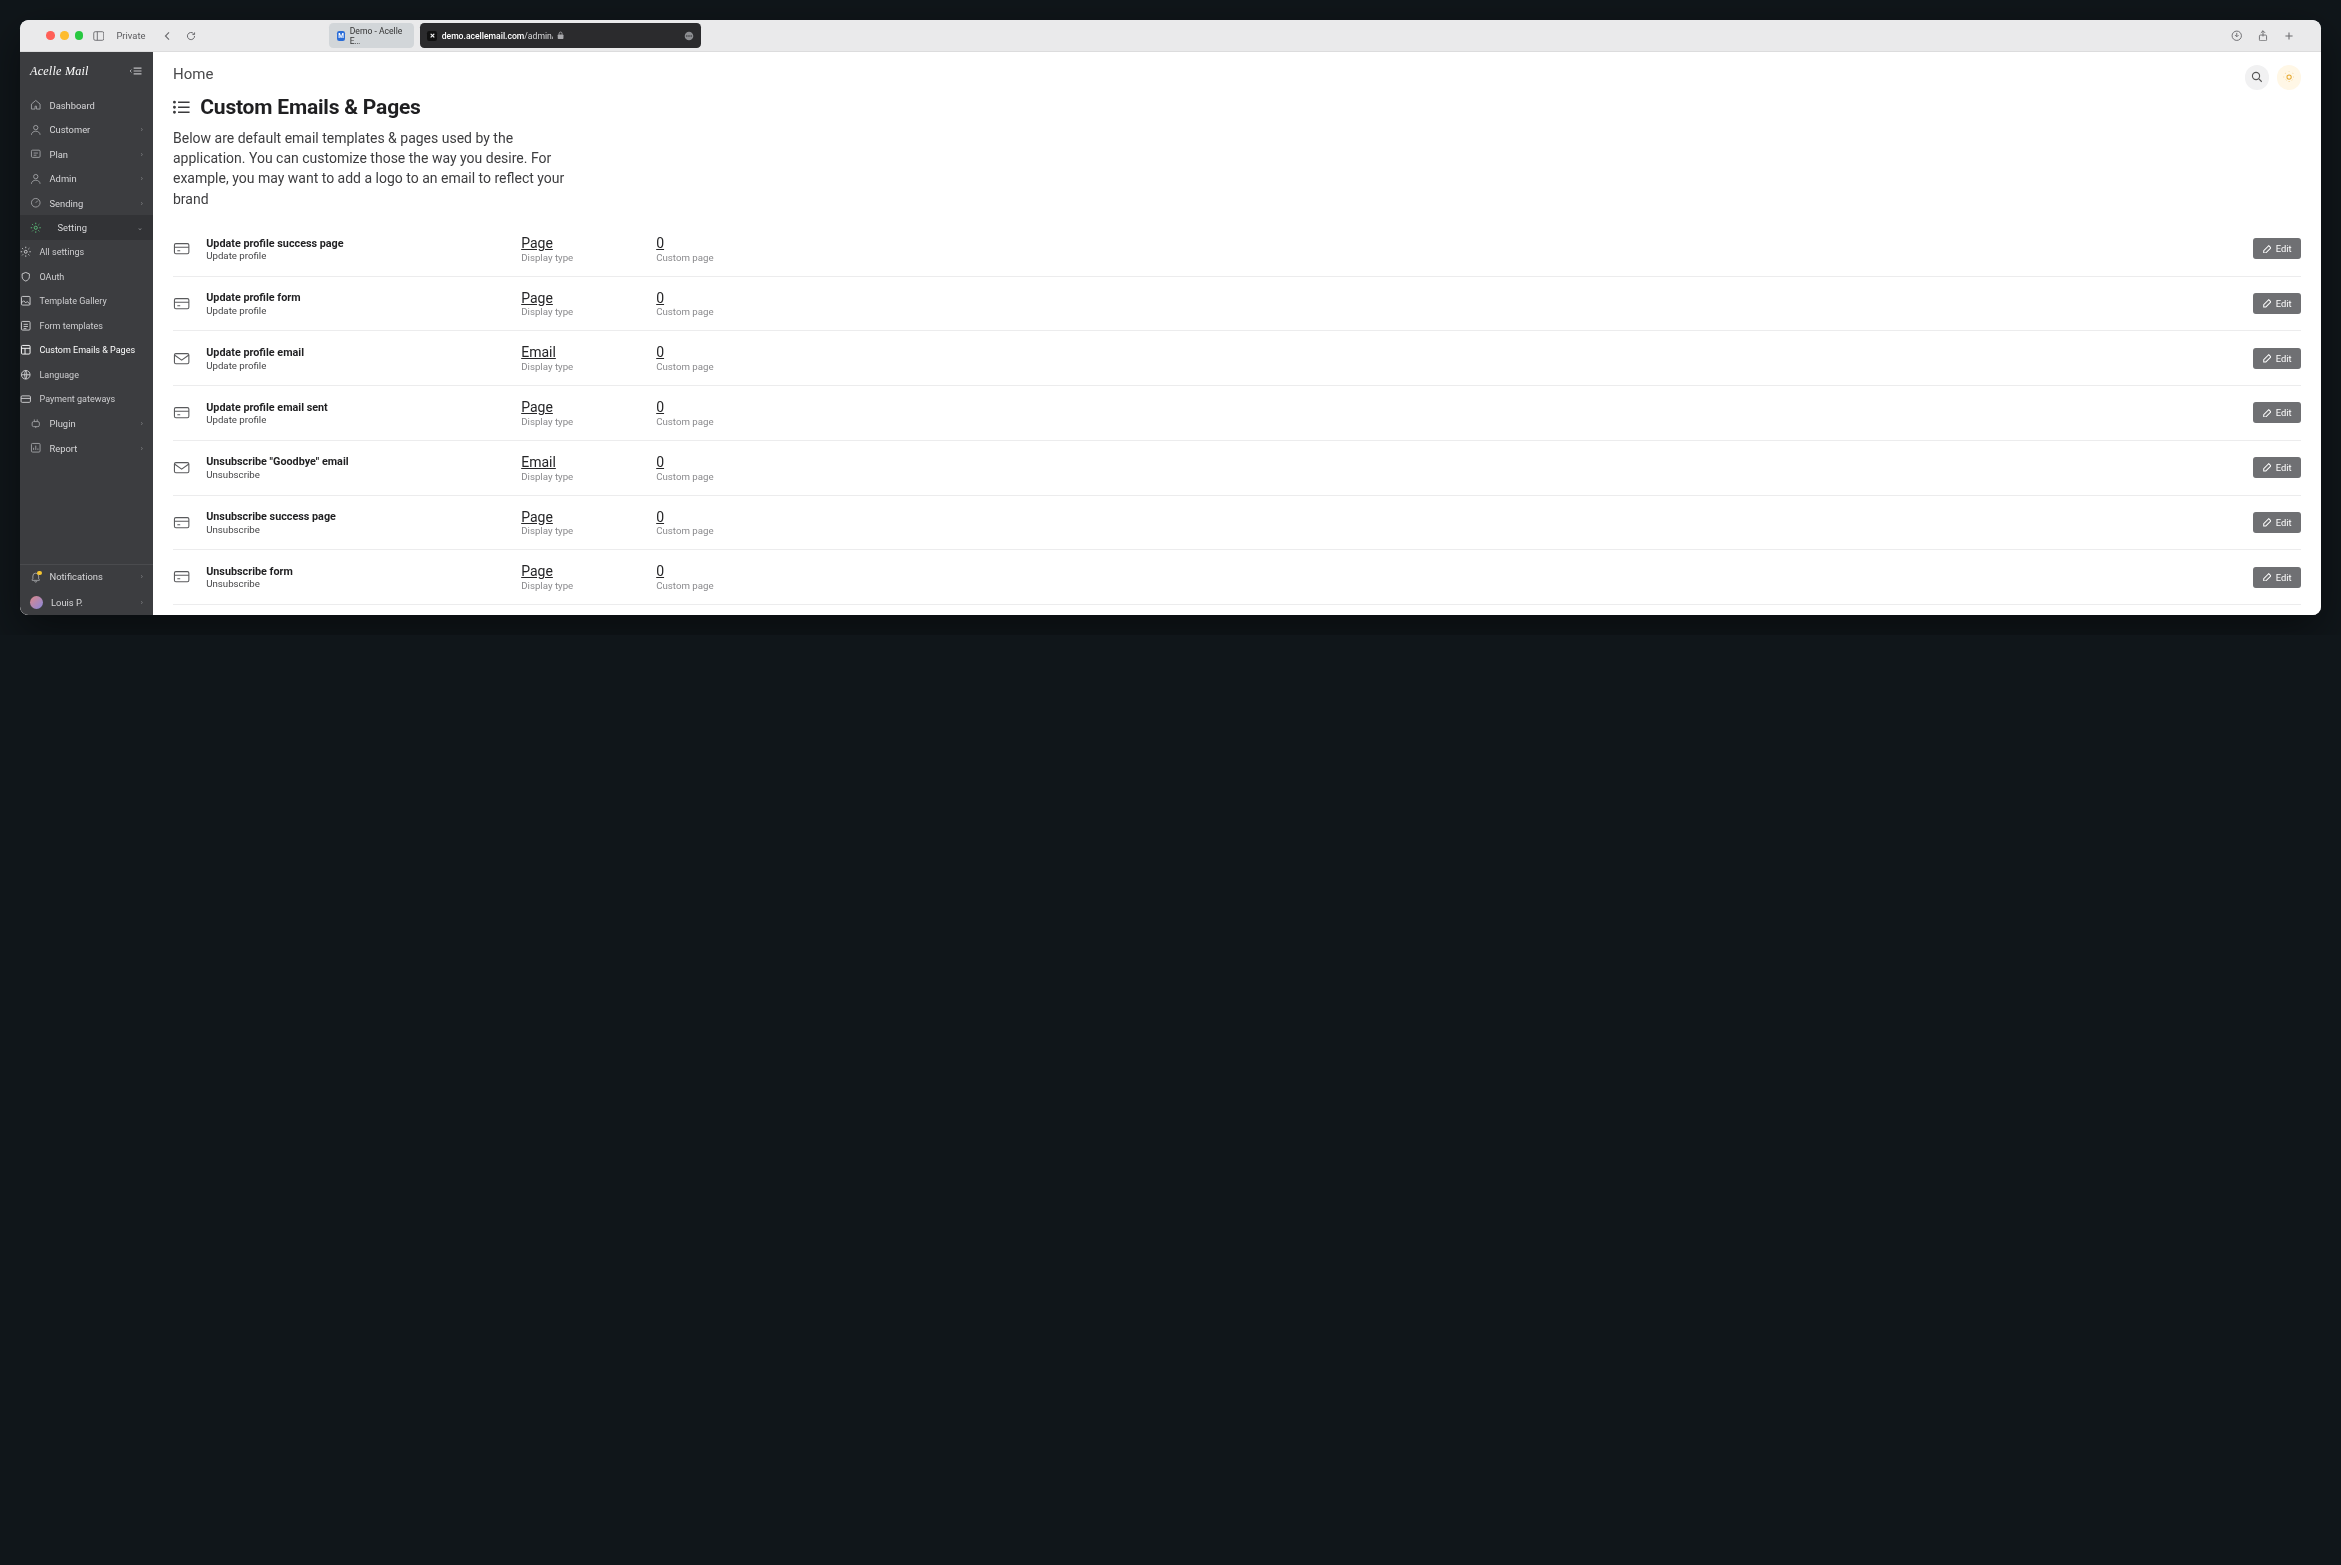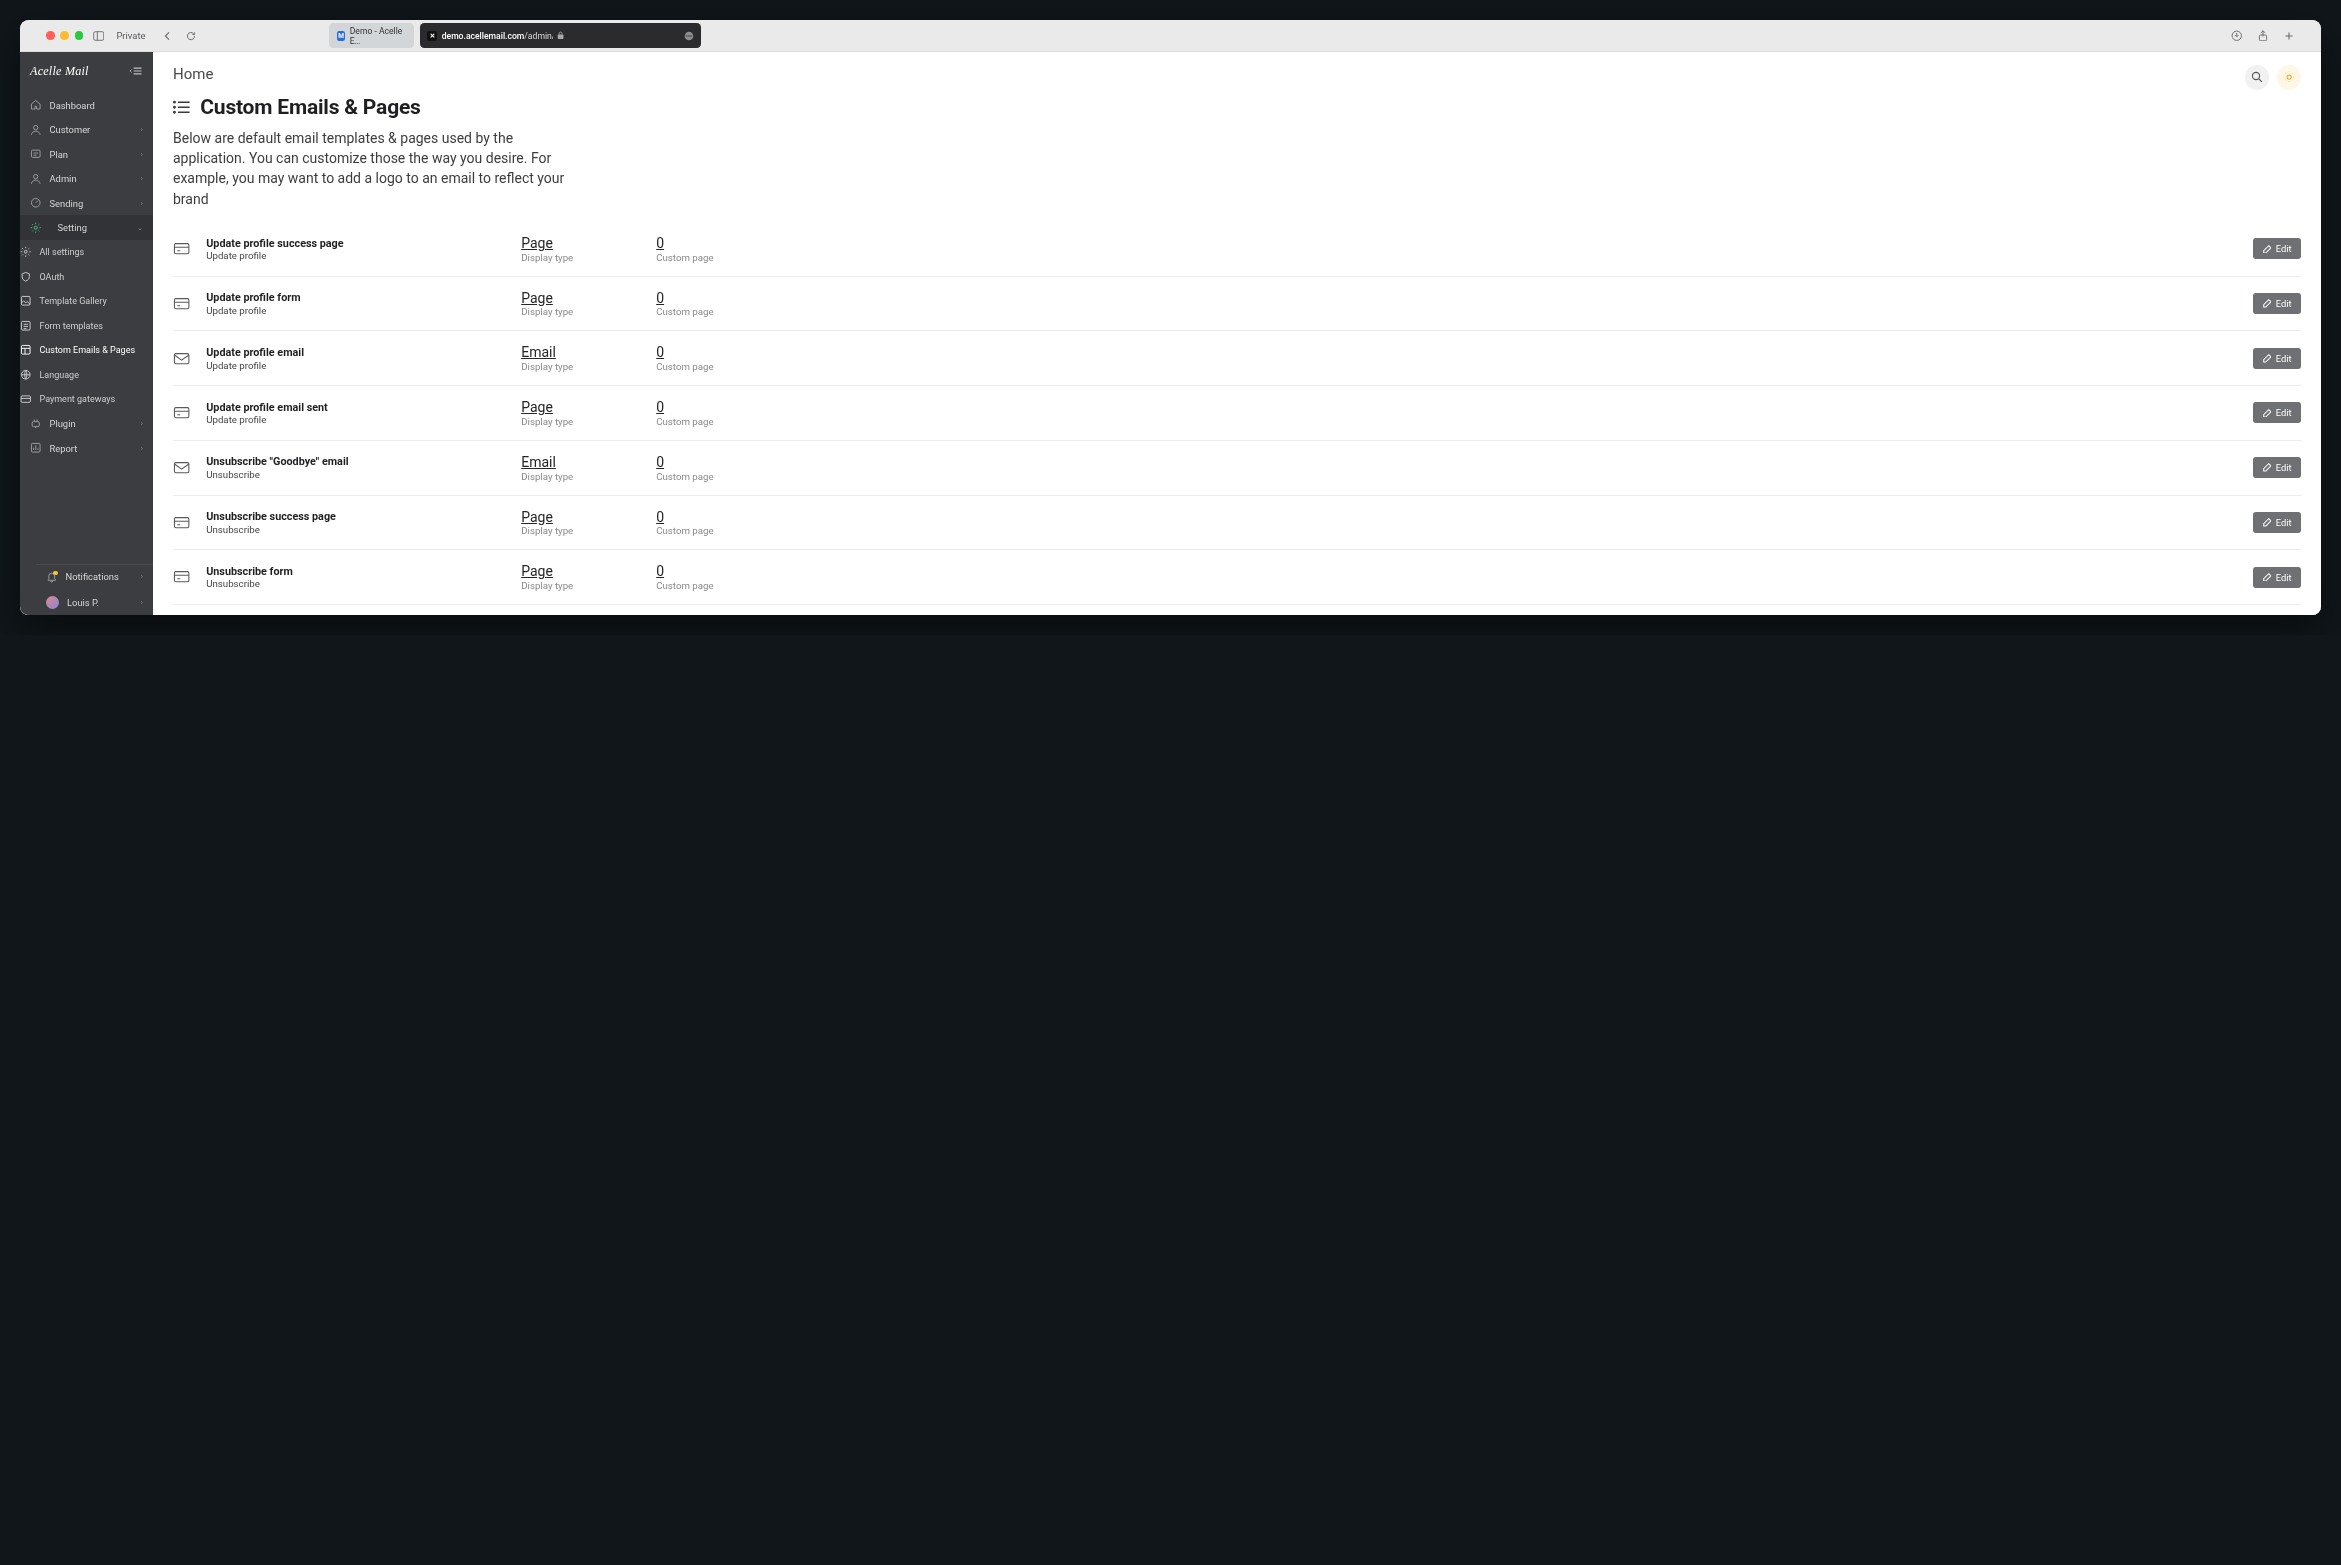--- a/index.html
+++ b/index.html
@@ -36,21 +36,21 @@
 .sb-collapse { color: #bfc0c2; cursor: pointer; }
 .sb-item { display: flex; align-items: center; gap: 8px; padding: 6.5px 10px; cursor: pointer; color: #d7d7d9; position: relative; }
 .sb-item.active { background: #323336; gap: 16px; }
 .sb-item.sub { padding-left: 0; font-size: 9px; color: #cfcfd1; }
 .sb-item.sub.selected { color: #fff; }
 .sb-ico { width: 11.5px; height: 11.5px; color: #9fa0a3; flex-shrink: 0; }
 .sb-ico.native { color: inherit; }
 .sb-item.setting .sb-ico { color: #5cc17a; }
 .sb-chev { margin-left: auto; color: #8c8d90; font-size: 7.2px; }
 .sb-spacer { flex: 1; }
-.sb-bottom { border-top: 0.7px solid #4a4b4e; margin-left: 16px; }
+.sb-bottom { border-top: 0.7px solid #4a4b4e; }
 .sb-item .dot { position: absolute; left: 17.3px; top: 6.5px; width: 4.3px; height: 4.3px; background: #f4c430; border-radius: 50%; }
 .avatar { width: 13px; height: 13px; border-radius: 50%; background: linear-gradient(135deg,#d88,#88d); flex-shrink: 0; }
 
 
 .main { flex: 1; padding: 13px 20px 0; overflow-y: auto; }
 .topbar { display: flex; align-items: flex-start; }
 .breadcrumb { font-size: 15px; color: #4a4a4c; }
 .top-actions { margin-left: auto; display: flex; gap: 7.2px; }
 .round-btn { width: 24.5px; height: 24.5px; border-radius: 50%; background: #f1f1f2; display: flex; align-items: center; justify-content: center; cursor: pointer; color: #555; }
 .round-btn.sun { background: #fff7e6; color: #e6a82e; }

